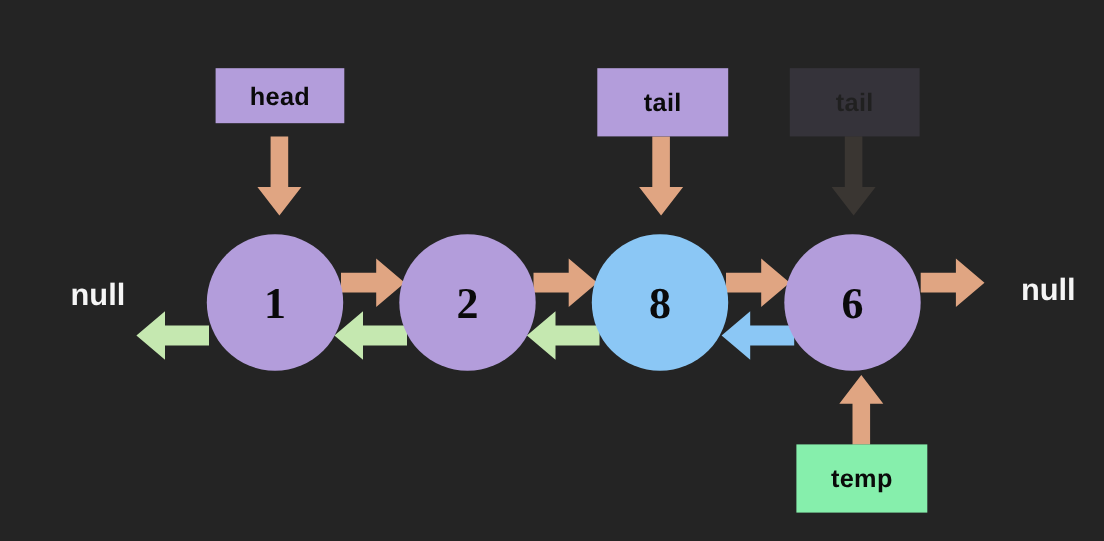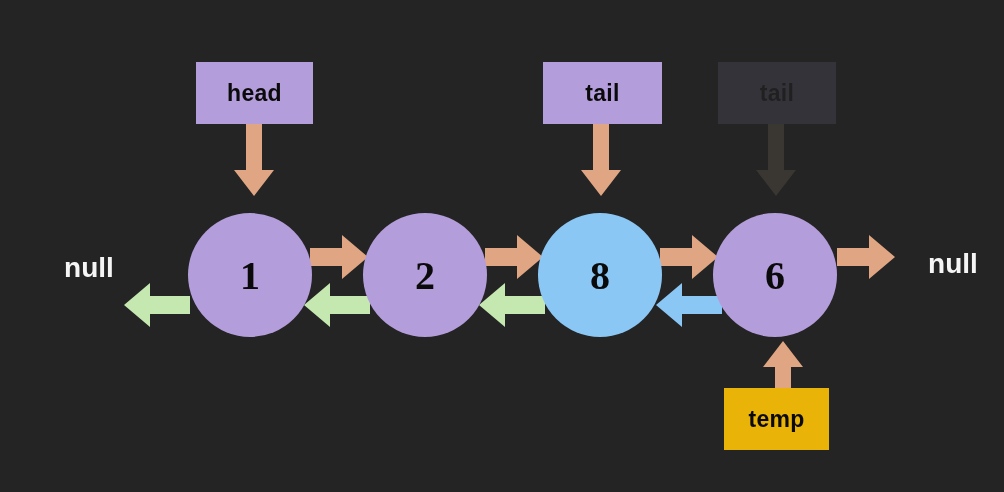--- a/index.html
+++ b/index.html
@@ -78,27 +78,27 @@
       <polygon points="722,296 682,296 682,283 656,305 682,327 682,314 722,314" fill="#8bc7f5"></polygon>
       <circle cx="250" cy="275" r="62" fill="#b39ddb"></circle>
       <circle cx="425" cy="275" r="62" fill="#b39ddb"></circle>
       <circle cx="600" cy="275" r="62" fill="#8bc7f5"></circle>
       <circle cx="775" cy="275" r="62" fill="#b39ddb"></circle>
     </svg>
 <div class="node-label" style="left: 250px; top: 276px;">1</div>
     <div class="node-label" style="left: 425px; top: 276px;">2</div>
     <div class="node-label" style="left: 600px; top: 276px;">8</div>
     <div class="node-label" style="left: 775px; top: 276px;">6</div>
-    <div class="ptr-box" style="left: 196px; top: 62px; width: 117px; height: 62px; background: rgb(179, 157, 219);">
+    <div class="ptr-box" style="left: 196px; top: 62px; width: 117px; height: 50px; background: rgb(179, 157, 219);">
       <span>head</span>
     </div>
     <div class="ptr-box" style="left: 543px; top: 62px; width: 119px; height: 62px; background: rgb(179, 157, 219);">
       <span>tail</span>
     </div>
     <div class="ptr-box faded" style="left: 718px; top: 62px; width: 118px; height: 62px; background: rgb(179, 157, 219);">
       <span>tail</span>
     </div>
-    <div class="ptr-box" style="left: 724px; top: 388px; width: 105px; height: 62px; background: #eab308;">
+    <div class="ptr-box" style="left: 724px; top: 404px; width: 119px; height: 62px; background: #86efac;">
       <span>temp</span>
     </div>
     <div class="null-label" style="left: 89px; top: 268px;">null</div>
     <div class="null-label" style="left: 953px; top: 264px;">null</div>
   </div>
 
 </body></html>

